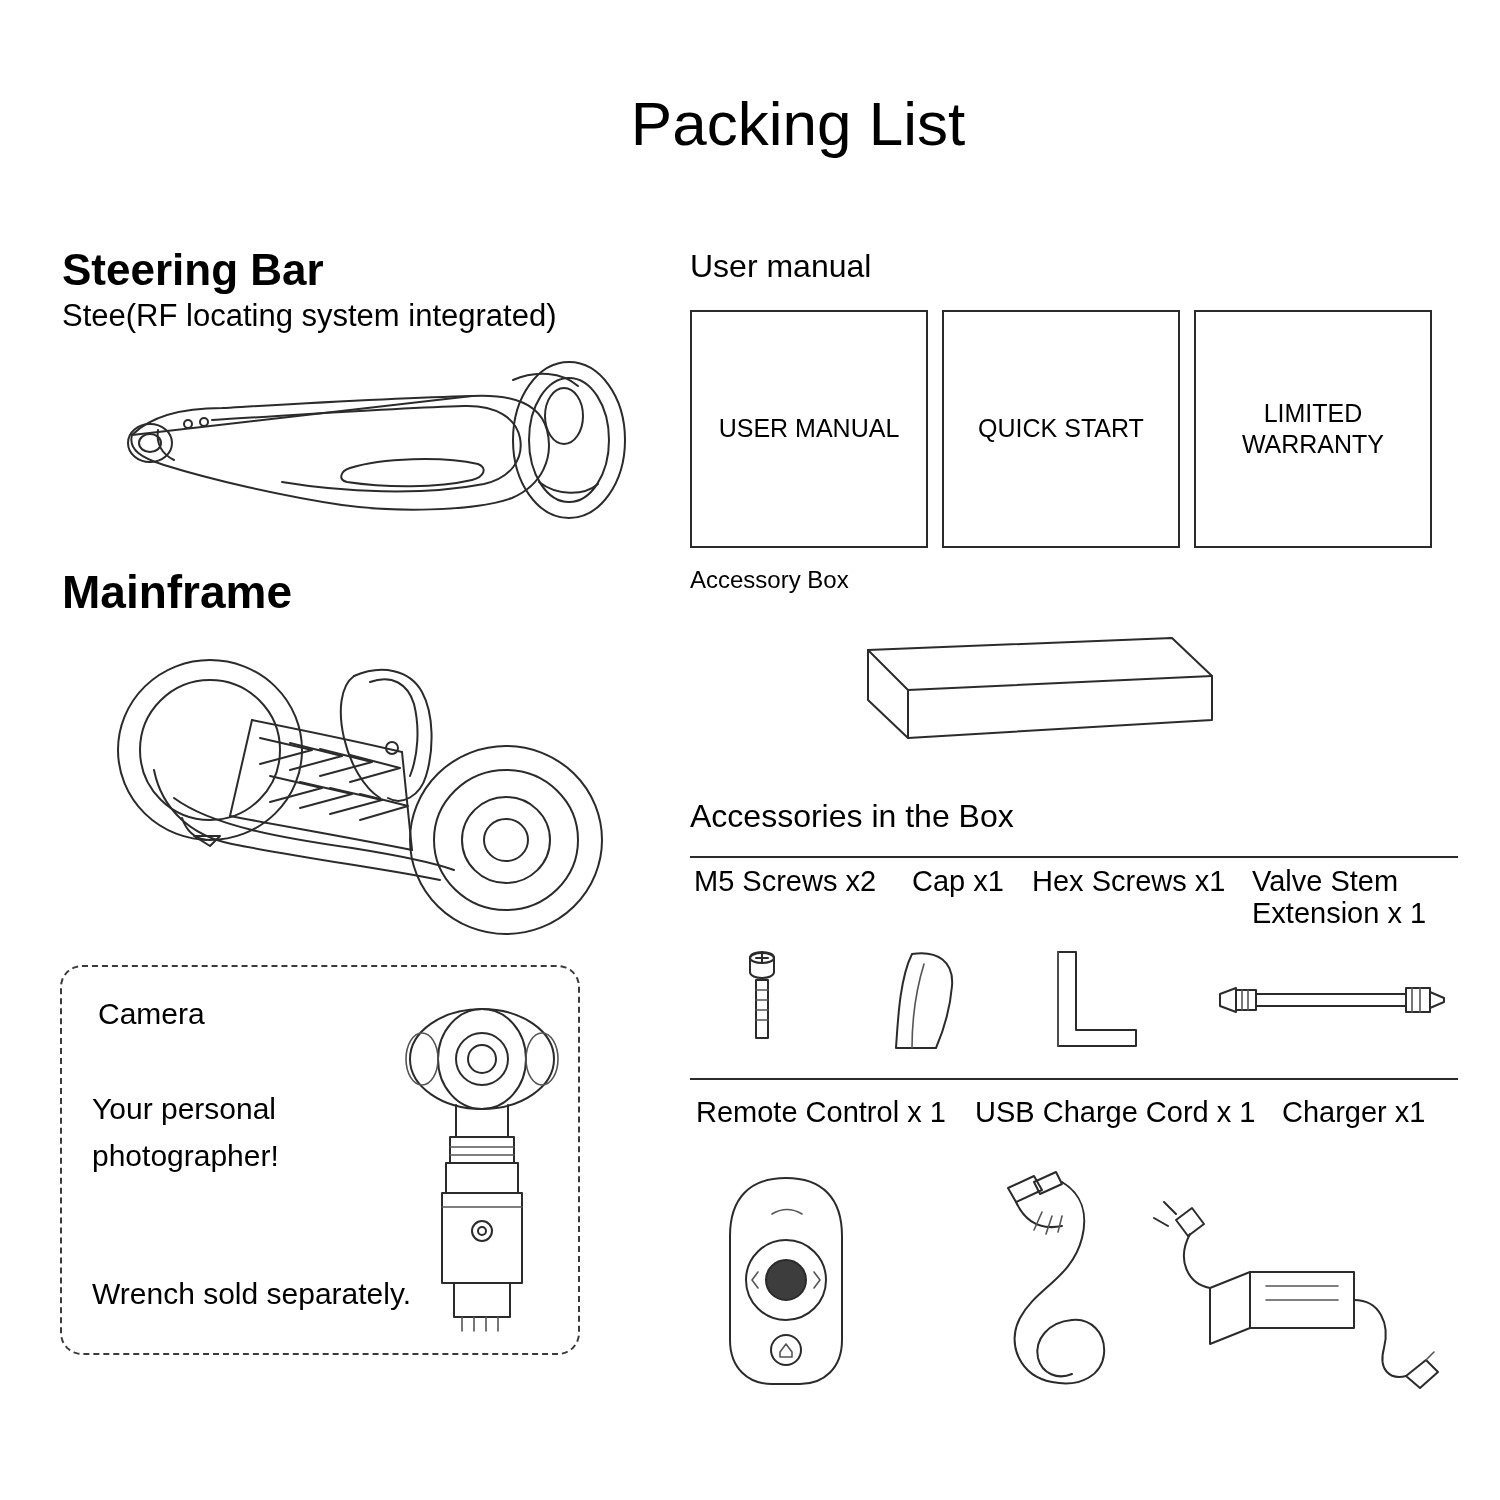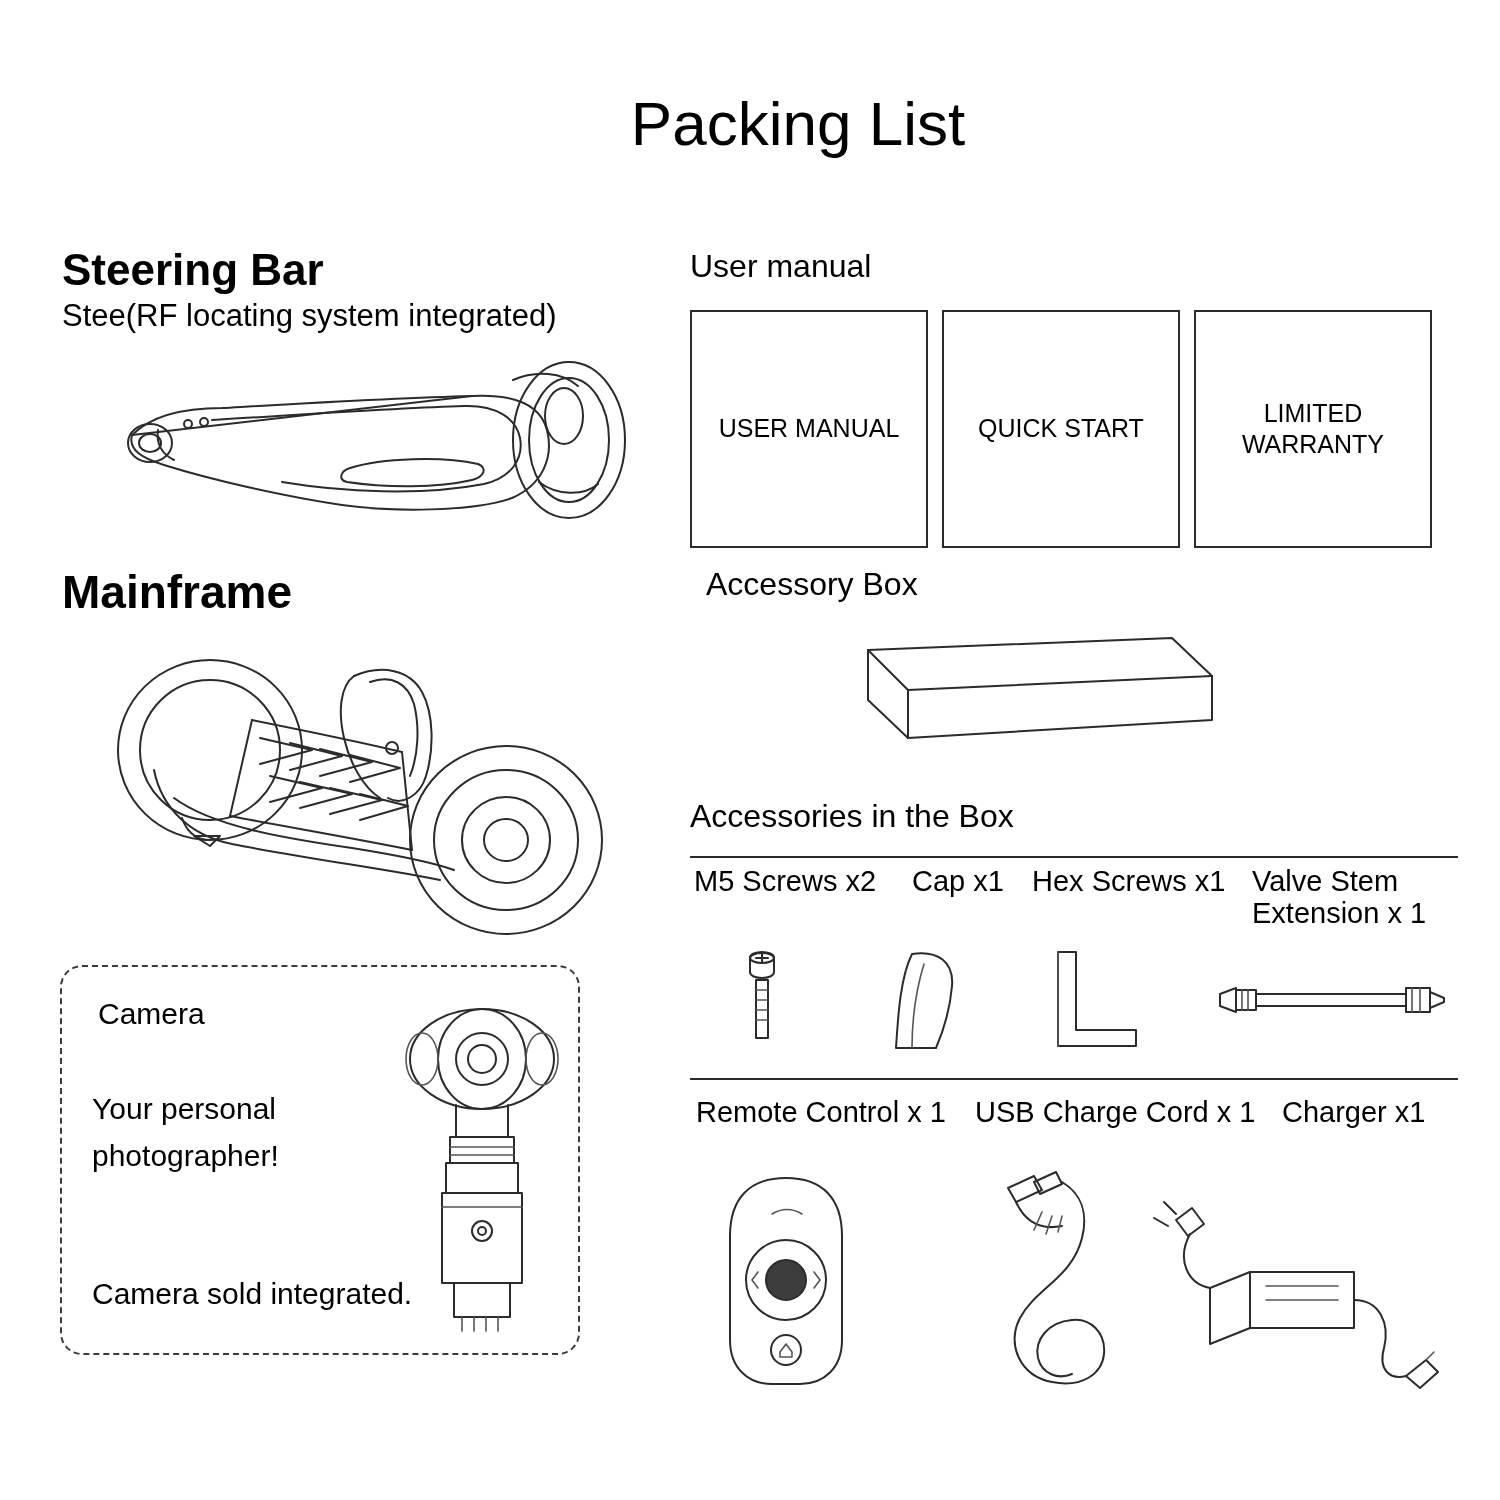--- a/index.html
+++ b/index.html
@@ -67,21 +67,21 @@
     width: 238px; height: 238px;
     border: 2px solid #2b2b2b;
     box-sizing: border-box;
     display: flex; align-items: center; justify-content: center;
     text-align: center;
     font-size: 25px;
     line-height: 1.25;
     padding: 6px;
   }
 
-  .h-accbox { position: absolute; left: 16px; top: 318px; font-size: 32px; }
+  .h-accbox { position: absolute; left: 0; top: 318px; font-size: 24px; }
   .accbox-art { position: absolute; left: 130px; top: 368px; width: 400px; height: 140px; }
 
   .h-accin { position: absolute; left: 0; top: 550px; font-size: 32px; }
 
   .rule { position: absolute; left: 0; width: 768px; height: 2px; background: #2b2b2b; }
   .rule-1 { top: 608px; }
   .rule-2 { top: 830px; }
 
   .acc-labels { position: absolute; left: 0; top: 618px; width: 768px; height: 70px; }
   .acc-lbl { position: absolute; font-size: 29px; line-height: 1.1; }
@@ -166,21 +166,21 @@
         <circle class="ln" cx="290" cy="118" r="6"></circle>
         <path class="ln" d="M80 188 C 84 200, 92 208, 104 210"></path>
         <path class="ln" d="M92 206 L 108 216 L 118 206 Z"></path>
       </svg>
     </div>
 
     <div class="camera-box">
       <div class="camera-label">Camera</div>
       <div class="camera-line1">Your personal</div>
       <div class="camera-line2">photographer!</div>
-      <div class="camera-line3">Camera sold integrated.</div>
+      <div class="camera-line3">Wrench sold separately.</div>
 
       <div class="camera-art">
         <svg viewBox="0 0 180 350" width="180" height="350">
           <ellipse class="ln" cx="90" cy="62" rx="72" ry="50"></ellipse>
           <ellipse class="ln" cx="90" cy="62" rx="44" ry="50"></ellipse>
           <ellipse class="ln" cx="90" cy="62" rx="26" ry="26"></ellipse>
           <ellipse class="ln" cx="90" cy="62" rx="14" ry="14"></ellipse>
           <ellipse class="ln-thin" cx="30" cy="62" rx="16" ry="26"></ellipse>
           <ellipse class="ln-thin" cx="150" cy="62" rx="16" ry="26"></ellipse>
           <path class="ln" d="M64 108 L 64 140 L 116 140 L 116 108"></path>

